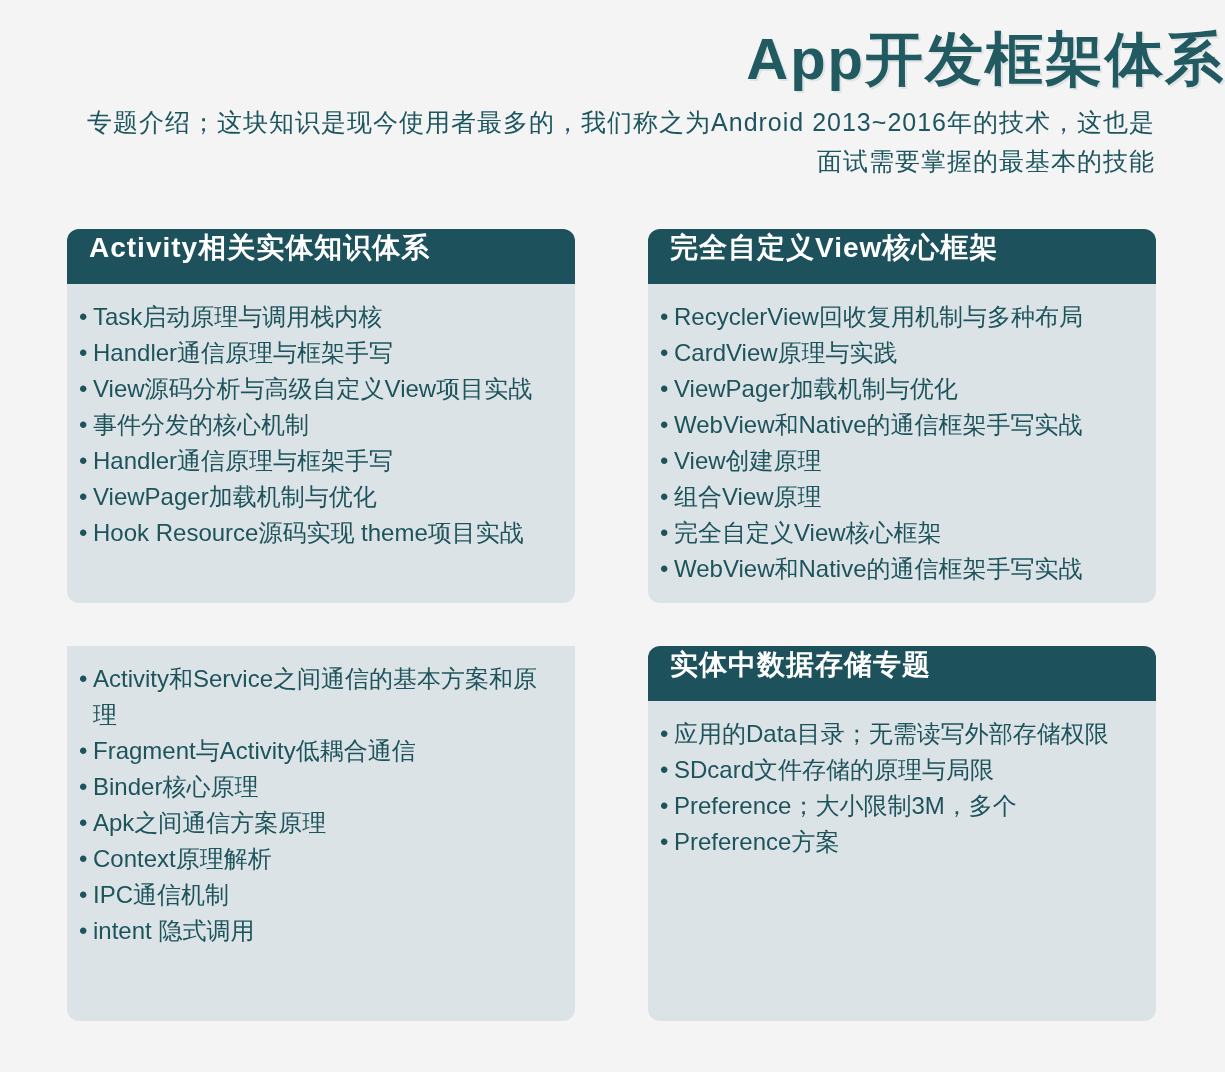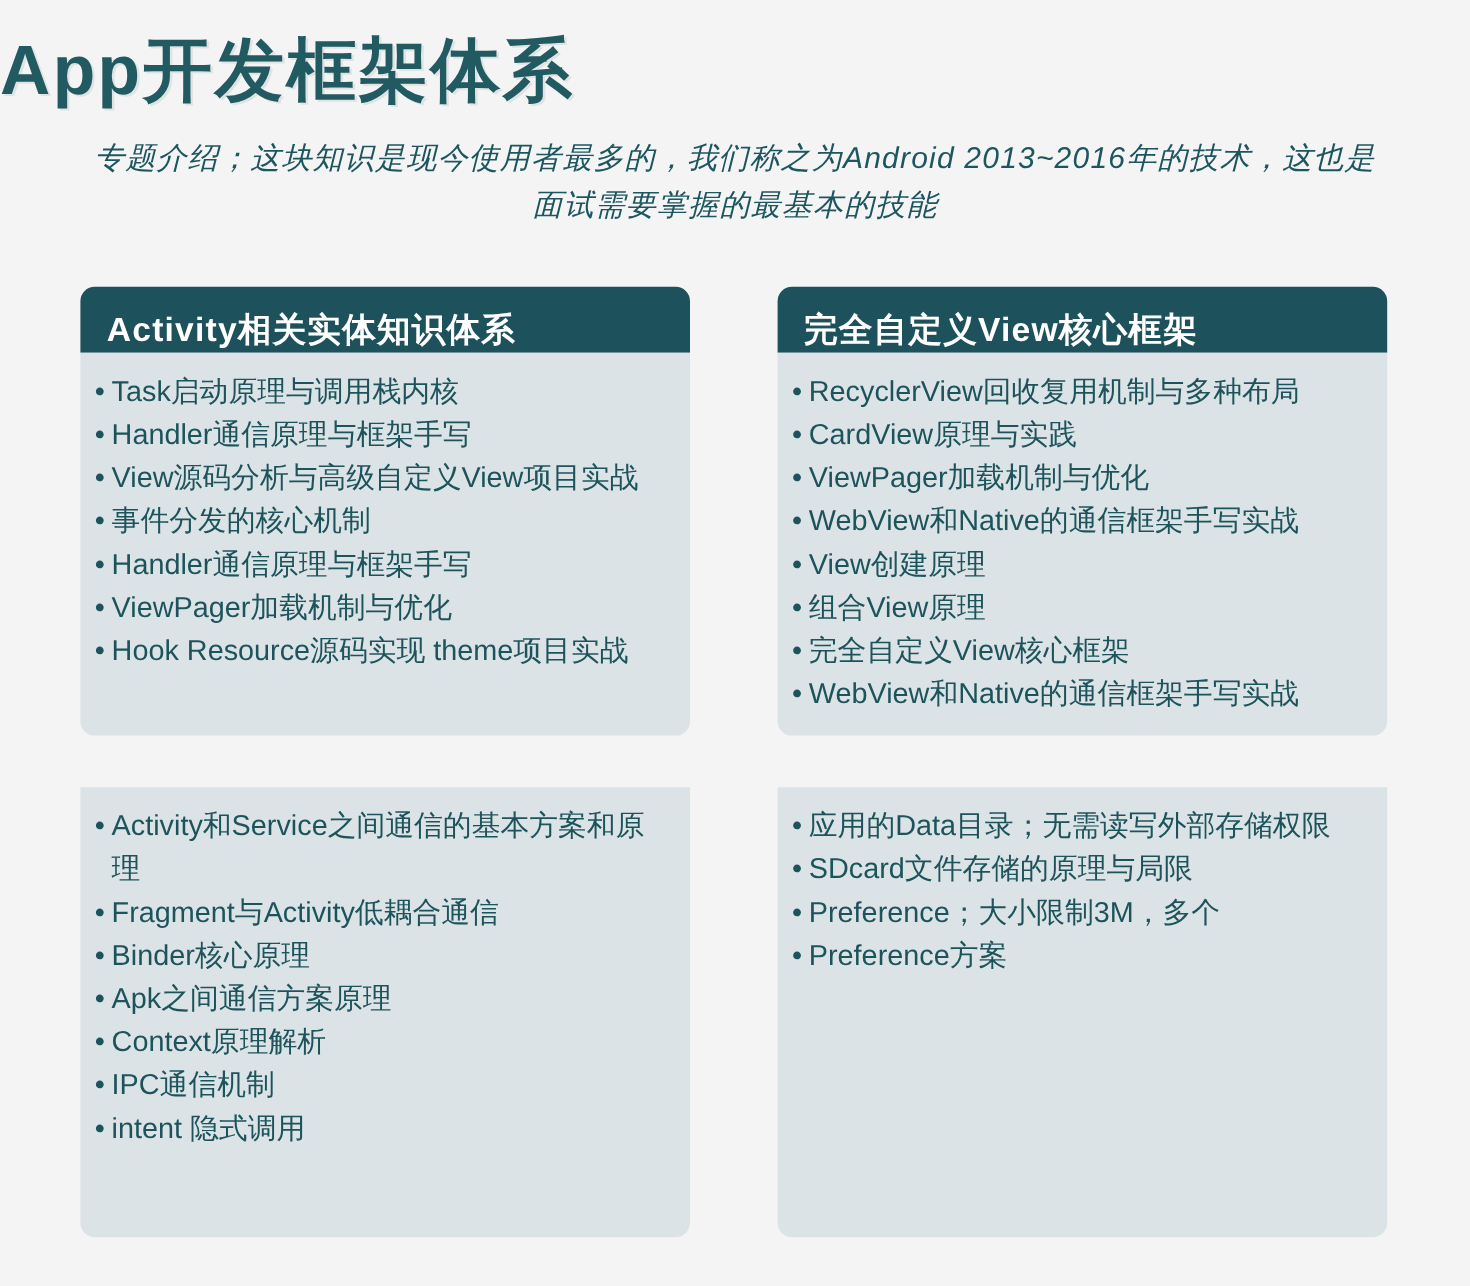--- a/index.html
+++ b/index.html
@@ -5,57 +5,56 @@
   * { margin: 0; padding: 0; box-sizing: border-box; }
   html, body { width: 1225px; height: 1072px; }
   body {
     position: relative;
     background: #f4f4f5;
     font-family: "Liberation Sans", "DejaVu Sans", sans-serif;
     overflow: hidden;
   }
   .page-title {
     margin-top: 26px;
-    text-align: left;
+    text-align: right;
     font-size: 58px;
     font-weight: 800;
     letter-spacing: 2px;
     color: #215a61;
     text-shadow: 2px 2px 0 #dfe3e4;
     line-height: 1.15;
   }
   .page-subtitle {
     width: 1085px;
-    margin: 20px auto 0;
-    text-align: center;
+    margin: 10px auto 0;
+    text-align: right;
     font-size: 25px;
     line-height: 39px;
     color: #1d565e;
     letter-spacing: 1px;
-    font-style: italic;
   }
   .cards-grid {
     margin: 48px 67px 0;
     display: grid;
     grid-template-columns: 508px 508px;
     grid-template-rows: 374px 375px;
     column-gap: 73px;
     row-gap: 43px;
   }
   .card {
     display: flex;
     flex-direction: column;
   }
   .card-header {
     height: 55px;
     flex: 0 0 55px;
     background: #1d515c;
     border-radius: 12px 12px 0 0;
     display: flex;
-    align-items: flex-end;
+    align-items: flex-start;
     padding: 0 22px;
     color: #ffffff;
     font-size: 28px;
     font-weight: bold;
     letter-spacing: 1px;
   }
   .card-body {
     flex: 1;
     background: #dce3e7;
     border-radius: 0 0 12px 12px;
@@ -189,20 +188,23 @@
           <span class="item-text">IPC通信机制</span>
         </li>
       <li>
           <span class="bullet-dot">•</span>
           <span class="item-text">intent 隐式调用</span>
         </li>
     </ul>
   </section>
 
   <section class="card">
+    <header class="card-header">
+      <span>实体中数据存储专题</span>
+    </header>
     <ul class="card-body">
       <li>
           <span class="bullet-dot">•</span>
           <span class="item-text">应用的Data目录；无需读写外部存储权限</span>
         </li>
       <li>
           <span class="bullet-dot">•</span>
           <span class="item-text">SDcard文件存储的原理与局限</span>
         </li>
       <li>

